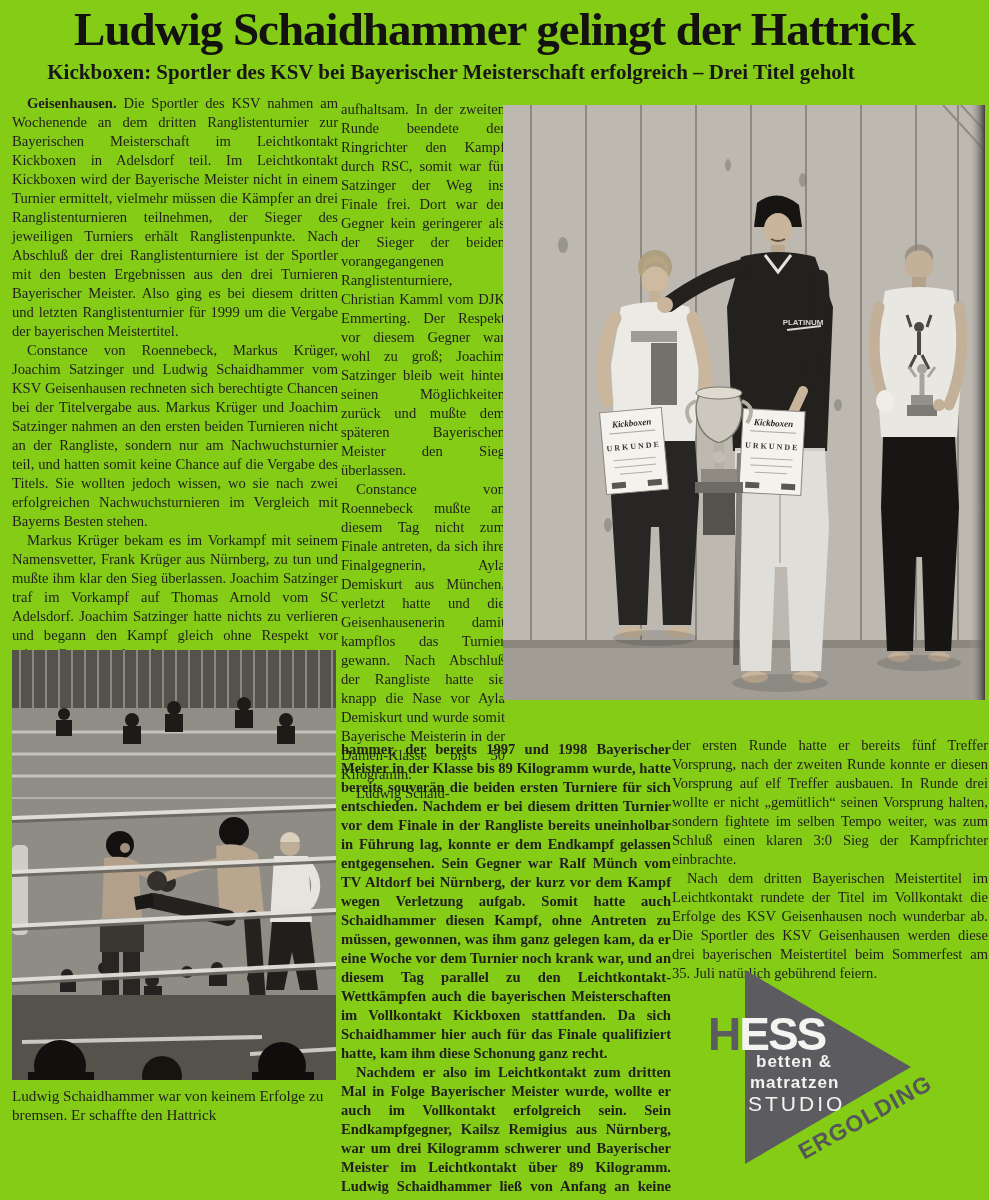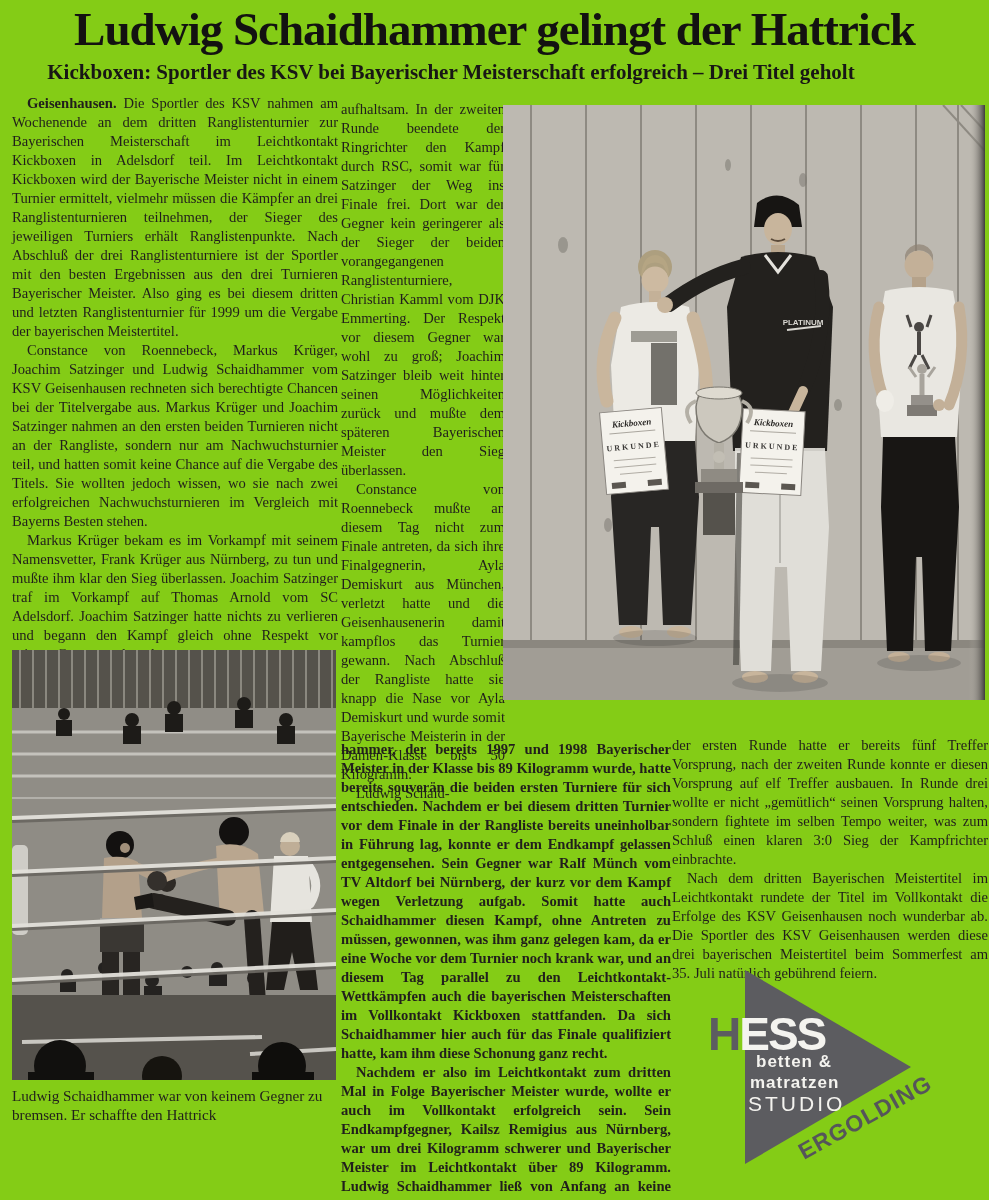--- a/index.html
+++ b/index.html
@@ -312,21 +312,21 @@
         <line x1="238" y1="404" x2="324" y2="399" stroke="#c9c7c1" stroke-width="4"></line>
         <circle cx="48" cy="416" r="26" fill="#11100e"></circle>
         <rect x="16" y="432" width="66" height="20" fill="#11100e" transform="translate(0,-10)"></rect>
         <circle cx="150" cy="426" r="20" fill="#16140f"></circle>
         <circle cx="270" cy="416" r="24" fill="#0f0e0c"></circle>
         <rect x="240" y="430" width="62" height="16" fill="#0f0e0c" transform="translate(0,-8)"></rect>
       </g>
     </svg>
   </div>
 
-  <div class="abs caption cap1">Ludwig Schaidhammer war von keinem Gegner zu bremsen. Er schaffte den Hattrick</div>
+  <div class="abs caption cap1">Ludwig Schaidhammer war von keinem Erfolge zu bremsen. Er schaffte den Hattrick</div>
 
   <div class="abs photo hesslogo">
     <svg viewBox="0 0 290 235" width="290" height="235">
       <polygon points="47,8 213,105 47,202" fill="#5c5c60"></polygon>
       <text x="10" y="88" font-family="Liberation Sans, sans-serif" font-size="46" font-weight="bold" letter-spacing="-2"><tspan fill="#5c5c60">H</tspan><tspan fill="#f4f3ef">ESS</tspan></text>
       <text x="58" y="105" font-family="Liberation Sans, sans-serif" font-size="17" font-weight="bold" letter-spacing="1" fill="#f4f3ef">betten &amp;</text>
       <text x="52" y="126" font-family="Liberation Sans, sans-serif" font-size="17" font-weight="bold" letter-spacing="1" fill="#f4f3ef">matratzen</text>
       <text x="50" y="149" font-family="Liberation Sans, sans-serif" font-size="21" letter-spacing="3" fill="#f4f3ef">STUDIO</text>
       <text x="106" y="198" font-family="Liberation Sans, sans-serif" font-size="23" font-weight="bold" letter-spacing="1" fill="#55555a" transform="rotate(-29 106 198)">ERGOLDING</text>
     </svg>

